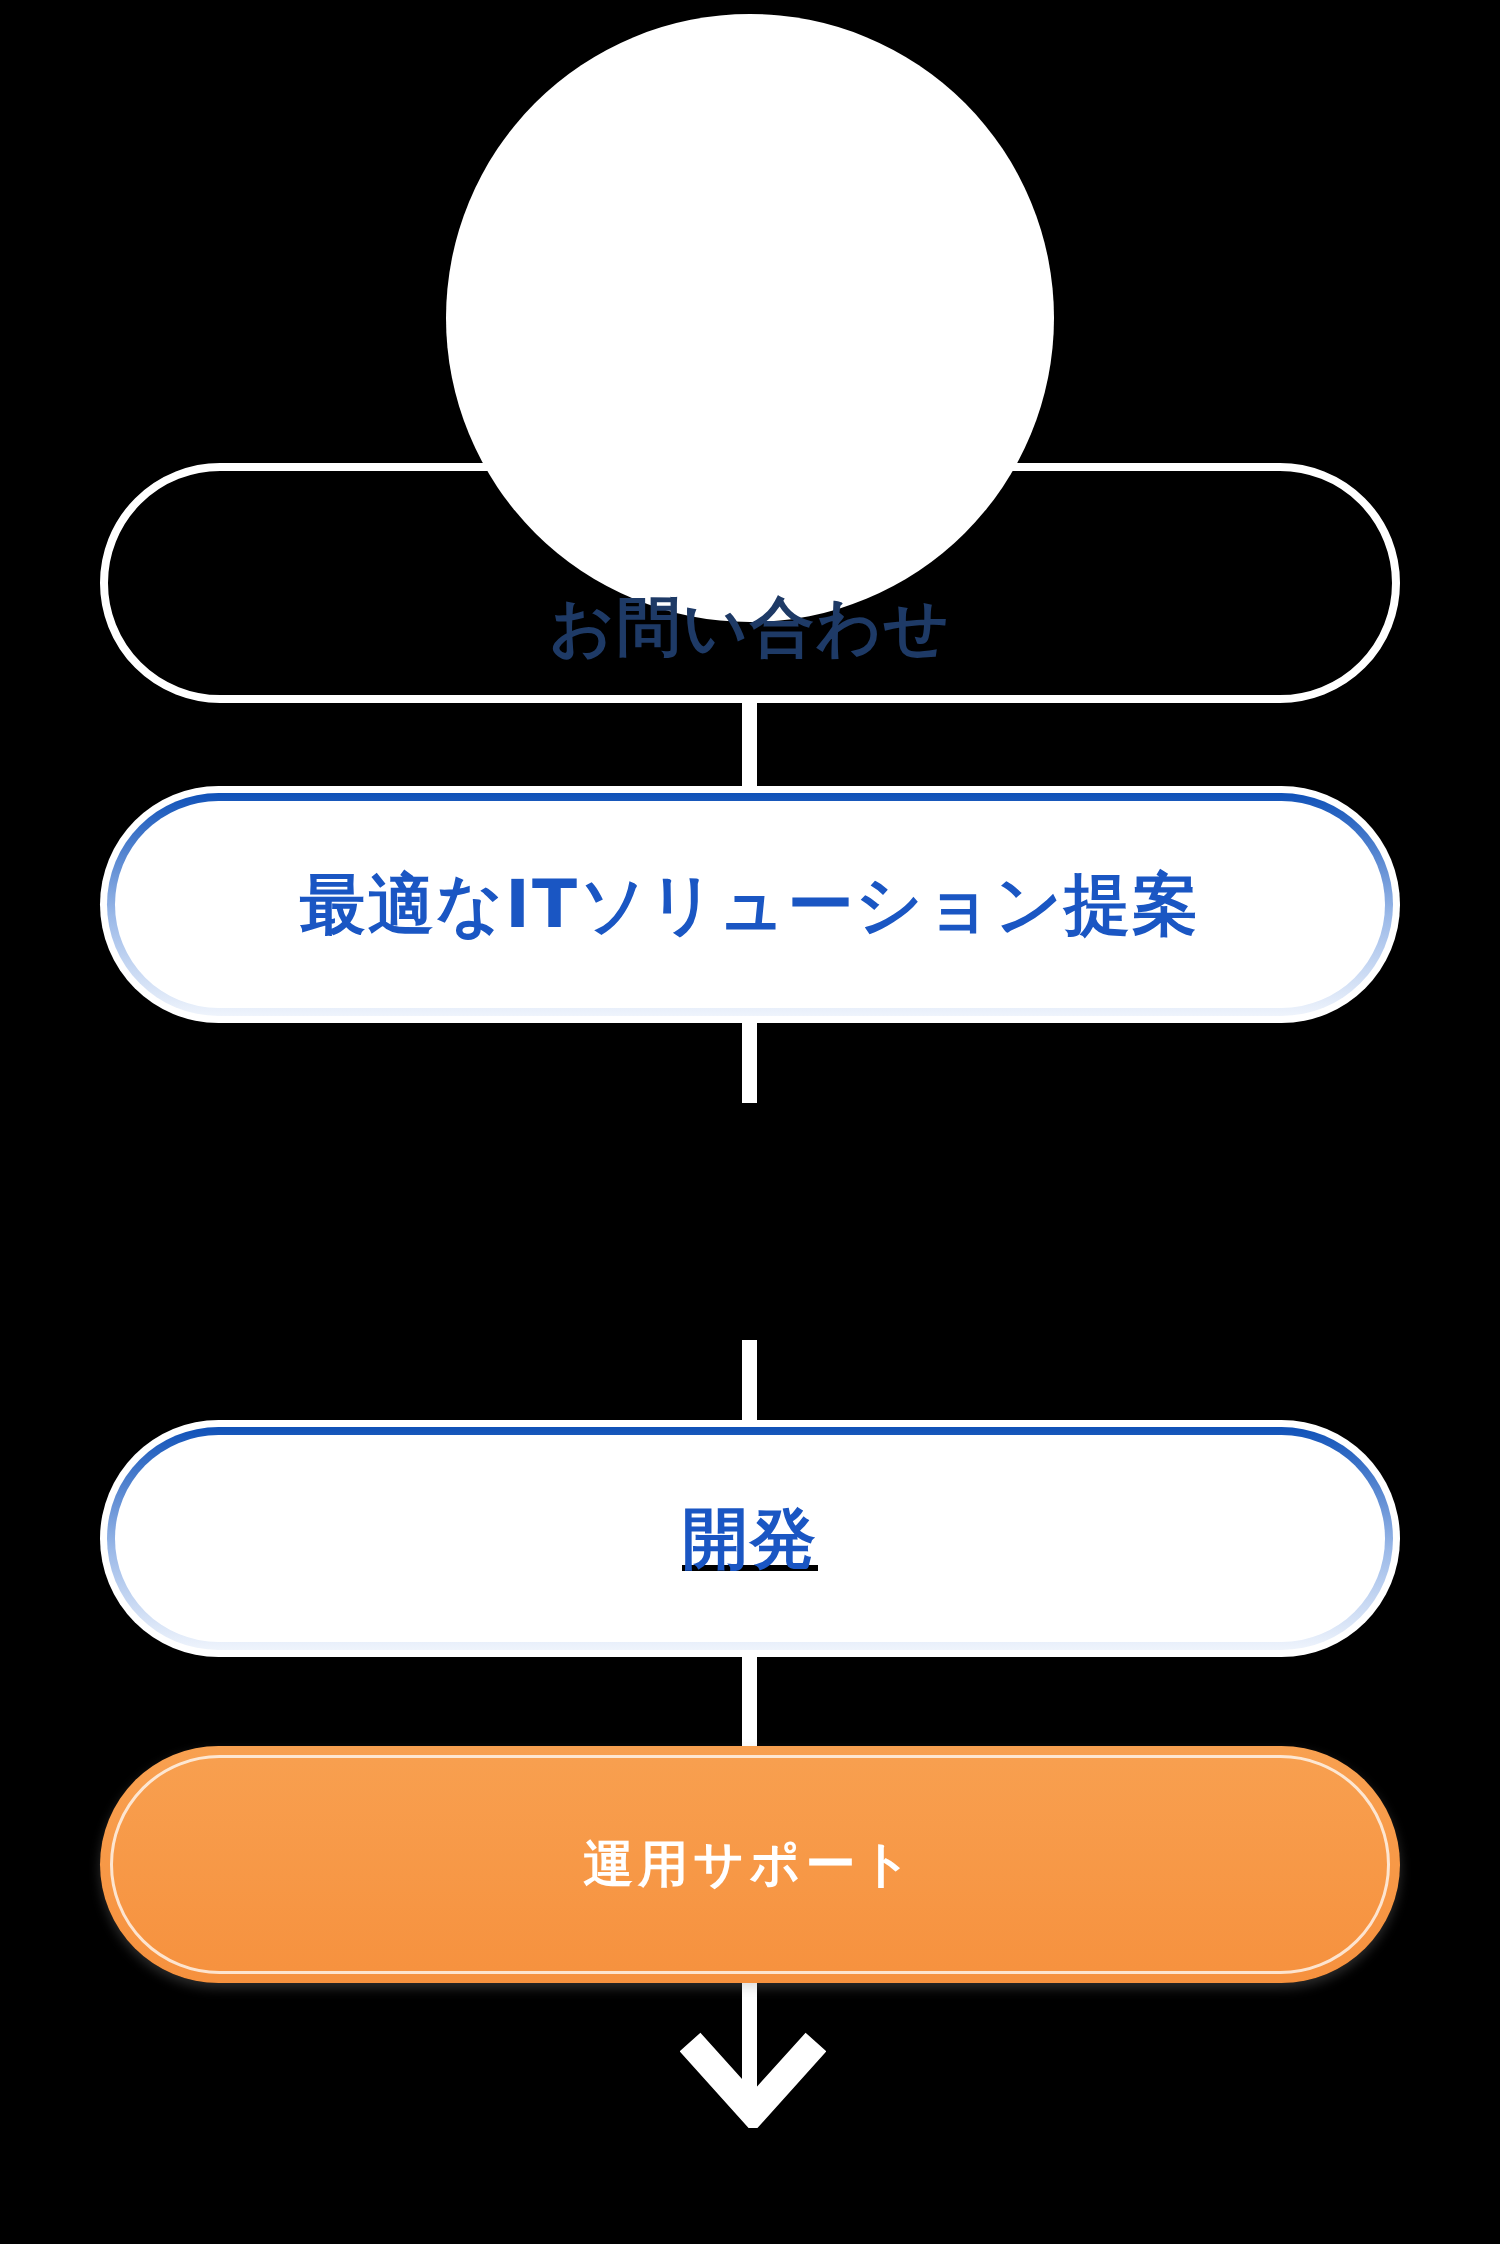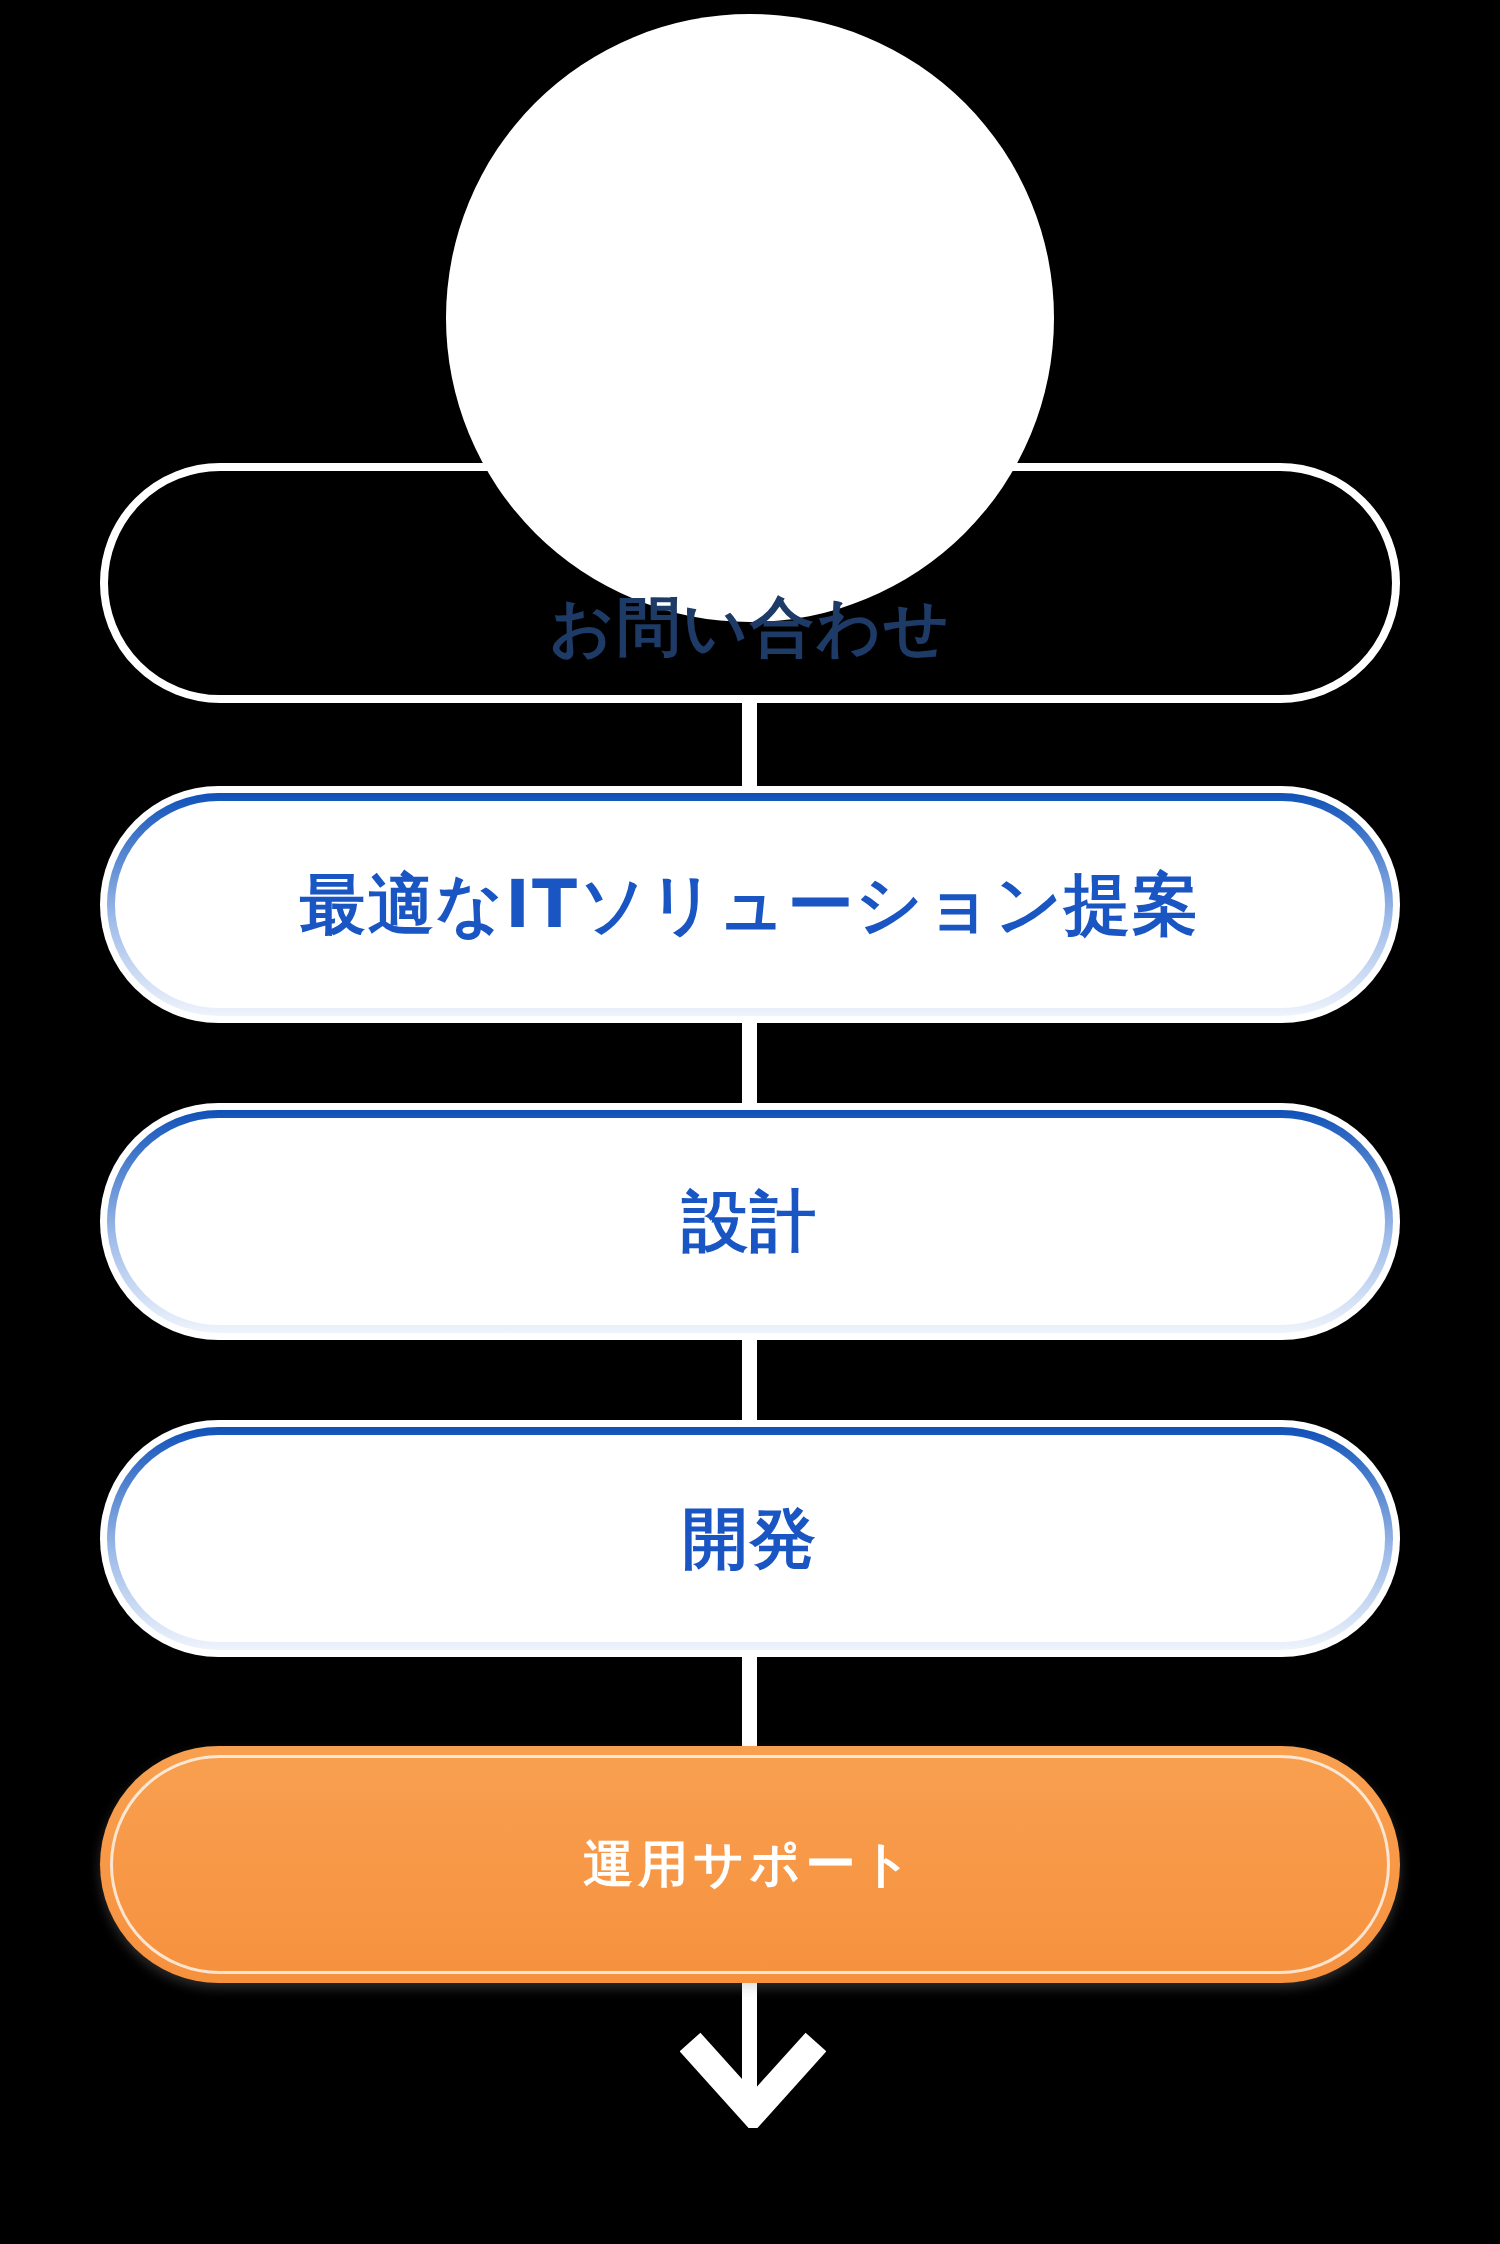--- a/index.html
+++ b/index.html
@@ -79,29 +79,22 @@
   <div class="stem" style="top:1983px;height:122px;"></div>
 
   <div class="pill pill-blue" style="top:786px;">
     <div class="bord grad" style="background: linear-gradient(rgb(15, 81, 184) 0%, rgb(155, 185, 232) 55%, rgb(239, 244, 252) 100%);">
       <div class="inner">
         <span class="lbl blue-text" style="color: rgb(26, 86, 195);">最適なITソリューション提案</span>
       </div>
     </div>
   </div>
 
-  <div class="pill pill-blue" style="top:1103px;">
-    <div class="bord grad" style="background: linear-gradient(rgb(15, 81, 184) 0%, rgb(155, 185, 232) 55%, rgb(239, 244, 252) 100%);">
-      <div class="inner">
-        <span class="lbl blue-text" style="color: rgb(26, 86, 195);">設計</span>
-      </div>
-    </div>
-  </div>
 
-  <div class="pill pill-blue" style="top:1420px;">
+  <div class="pill pill-blue" style="top:1420px;text-decoration:underline;">
     <div class="bord grad" style="background: linear-gradient(rgb(15, 81, 184) 0%, rgb(155, 185, 232) 55%, rgb(239, 244, 252) 100%);">
       <div class="inner">
         <span class="lbl blue-text" style="color: rgb(26, 86, 195);">開発</span>
       </div>
     </div>
   </div>
 
   <div class="pill pill-orange" style="background: linear-gradient(rgb(248, 160, 80) 0%, rgb(246, 145, 62) 100%);">
     <span class="lbl white-text" style="color: rgb(255, 255, 255);">運用サポート</span>
   </div>

